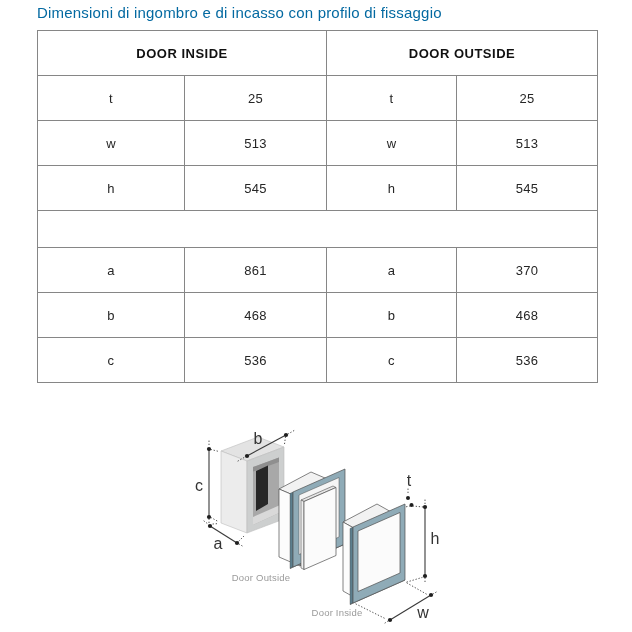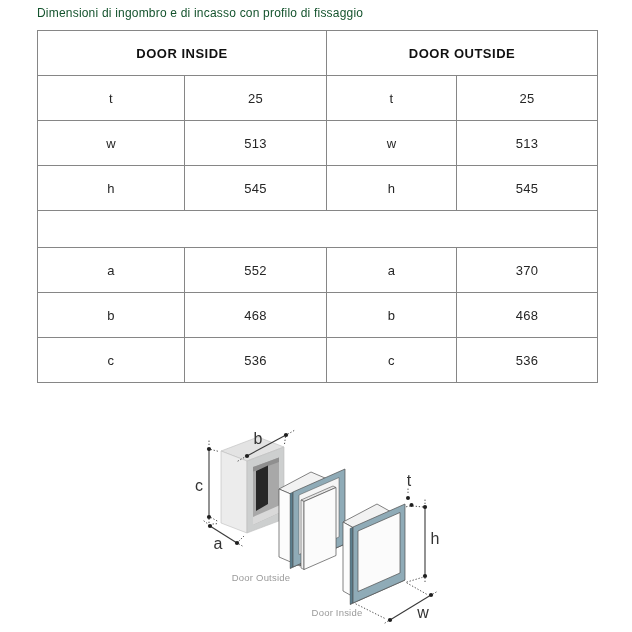--- a/index.html
+++ b/index.html
@@ -2,21 +2,21 @@
 <html><head>
 <meta charset="utf-8">
 <style>
   html,body{margin:0;padding:0;}
   body{
     width:632px;height:632px;position:relative;background:#ffffff;
     font-family:"Liberation Sans", sans-serif;overflow:hidden;
   }
   .page-title{
     position:absolute;left:37px;top:3px;width:560px;
-    font-size:12px;line-height:20px;color:#14532d;letter-spacing:.2px;
+    font-size:15px;line-height:20px;color:#0369a1;letter-spacing:.2px;
     font-weight:400;
   }
   table.dims{
     position:absolute;left:37px;top:30px;width:560px;
     border-collapse:collapse;table-layout:fixed;
   }
   table.dims td{
     border:1px solid #868686;text-align:center;vertical-align:middle;
     font-size:13px;color:#262626;padding:0;letter-spacing:.3px;
   }
@@ -64,21 +64,21 @@
       <td>h</td>
       <td>545</td>
       <td>h</td>
       <td>545</td>
     </tr>
     <tr class="sp">
       <td colspan="4"></td>
     </tr>
     <tr class="r">
       <td>a</td>
-      <td>552</td>
+      <td>861</td>
       <td>a</td>
       <td>370</td>
     </tr>
     <tr class="r">
       <td>b</td>
       <td>468</td>
       <td>b</td>
       <td>468</td>
     </tr>
     <tr class="r">

